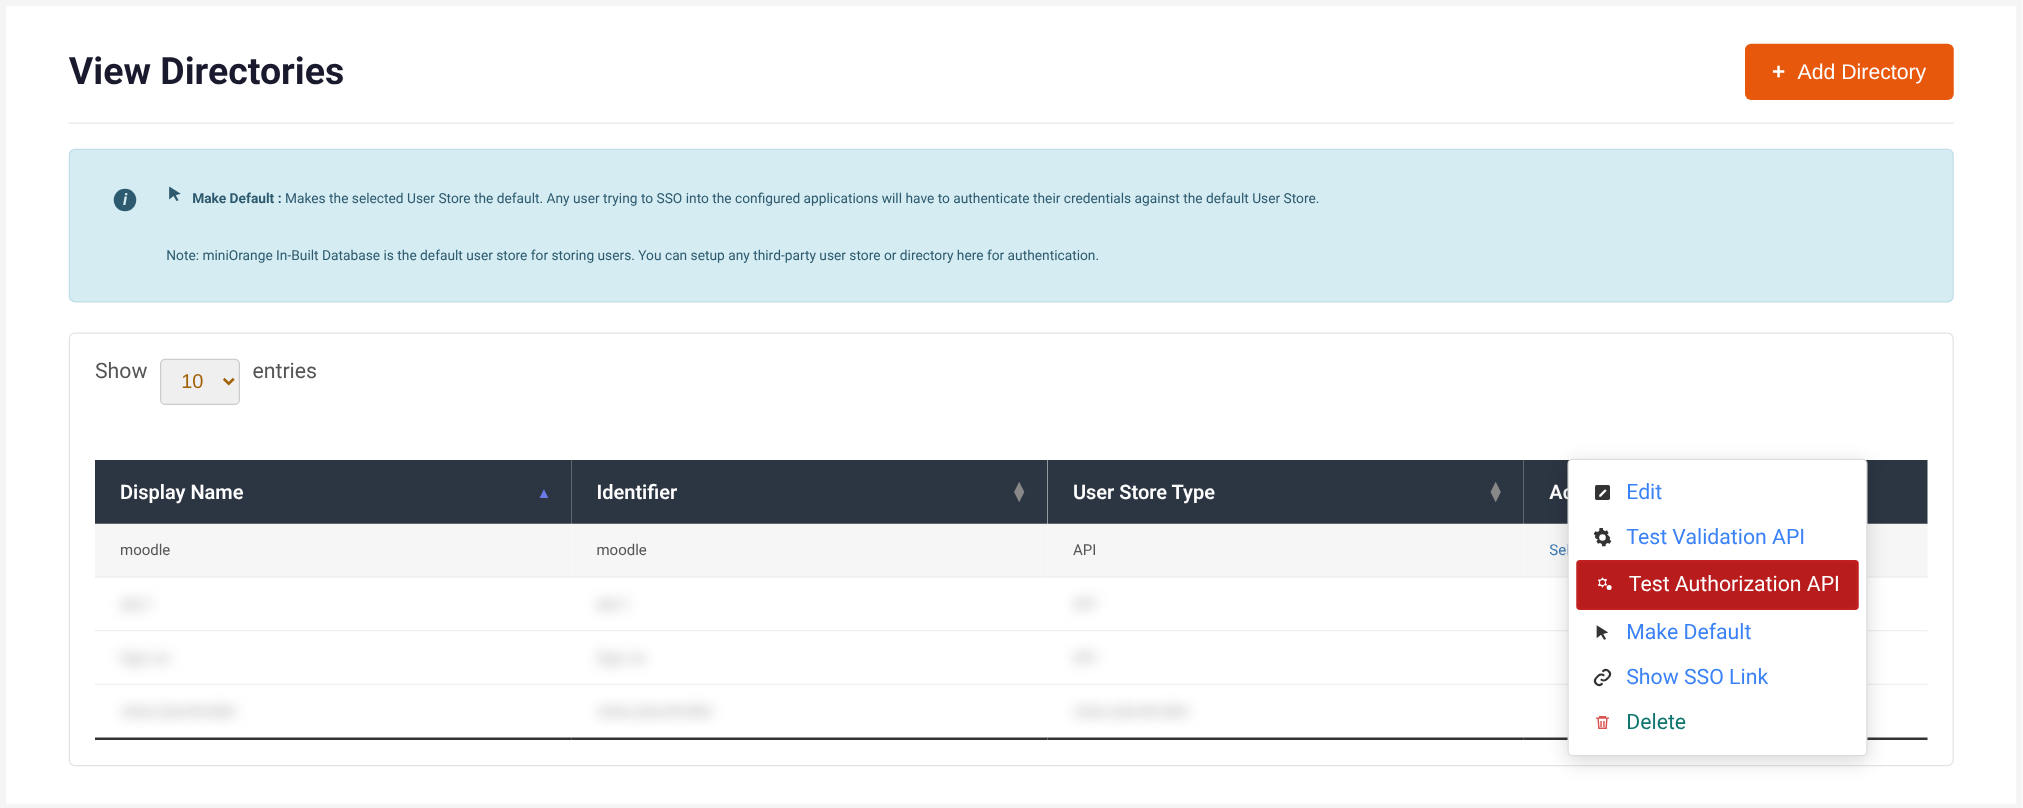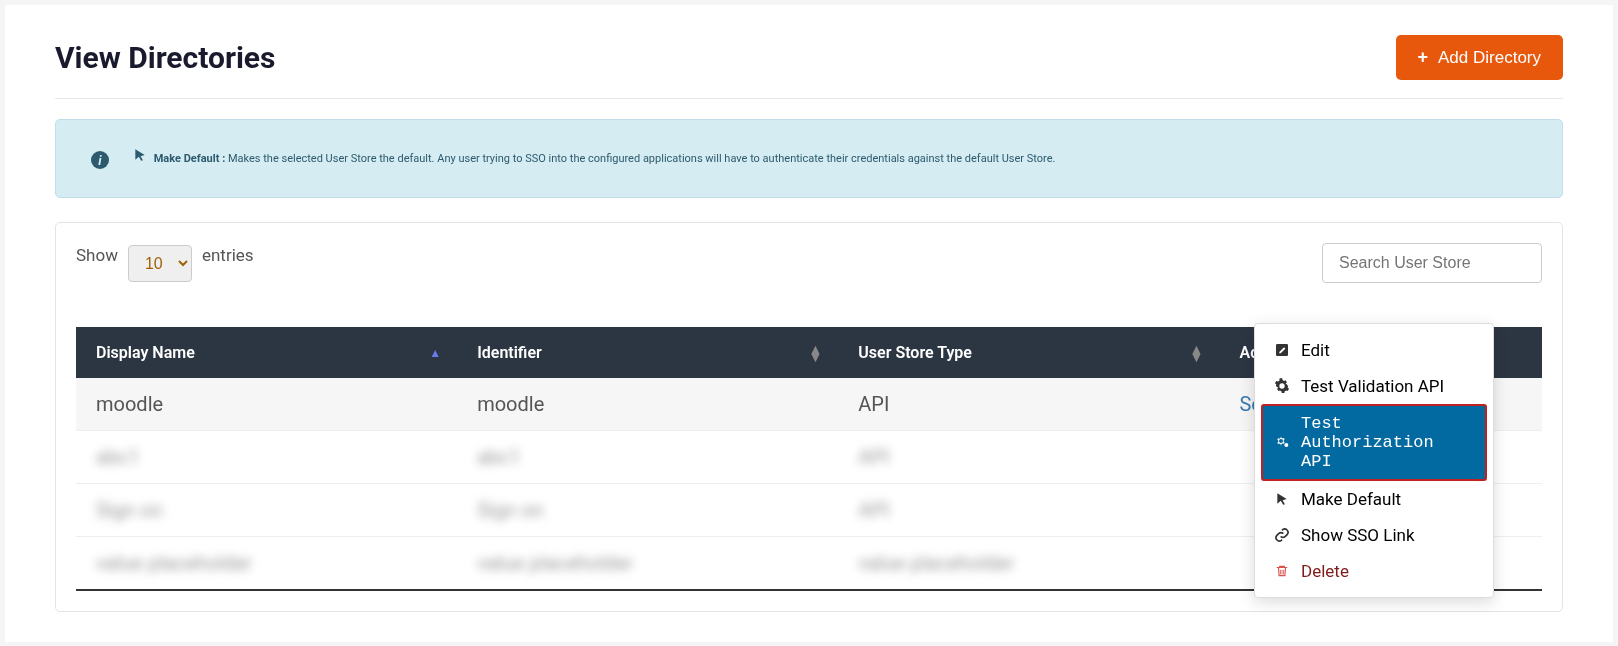--- a/index.html
+++ b/index.html
@@ -132,21 +132,21 @@
     th .sort-asc {
       position: absolute;
       right: 16px;
       top: 50%;
       transform: translateY(-50%);
       color: #6b7ae8;
       font-size: 12px;
     }
     tbody td {
       padding: 14px 20px;
-      font-size: 20px;
+      font-size: 12px;
       color: #555;
       border-bottom: 1px solid #eee;
     }
     tbody tr:first-child td { background: #f6f6f6; }
     .blurred { filter: blur(5px); color: #999; }
     .action-select {
       color: #3b7ab3;
       cursor: pointer;
       display: inline-flex;
       align-items: center;
@@ -166,34 +166,33 @@
       background: #fff;
       border: 1px solid #ddd;
       border-radius: 4px;
       box-shadow: 0 4px 16px rgba(0,0,0,0.15);
       padding: 8px 6px;
       z-index: 100;
     }
     .menu-item {
       padding: 8px 12px;
       font-size: 17px;
-      color: #000000;
+      color: #3b82f6;
       display: flex;
       align-items: center;
       gap: 10px;
       cursor: pointer;
       border-radius: 3px;
     }
     .menu-item.highlighted {
-      background: #0369a1;
+      background: #b91c1c;
       color: #fff;
       border: 2px solid #c02020;
-      font-family: Liberation Mono, monospace;
-    }
-    .menu-item.danger { color: #7f1d1d; }
+    }
+    .menu-item.danger { color: #0f766e; }
     .menu-icon { width: 18px; display:inline-flex; justify-content:center; }
     tbody tr:last-child td { border-bottom: 2px solid #333; }
   </style>
 </head>
 <body>
 
 <div class="main-container">
 
   <div class="header-row">
     <h1 class="page-title">View Directories</h1>
@@ -210,34 +209,34 @@
     <div class="info-content">
       <div>
         <span class="lead-icon">
           <svg width="14" height="14" viewBox="0 0 24 24" fill="#2d5a6e">
               <path d="M4 2l16 10-7 2 4 7-3 1-4-7-6 5z"></path>
             </svg>
         </span>
         <b>Make Default :</b>
         <span>Makes the selected User Store the default. Any user trying to SSO into the configured applications will have to authenticate their credentials against the default User Store.</span>
       </div>
+      <div class="info-note">Note: miniOrange In-Built Database is the default user store for storing users. You can setup any third-party user store or directory here for authentication.</div>
     </div>
   </div>
 
   <div class="panel">
 
     <div class="table-controls">
       <div class="show-entries">
         <span>Show</span>
         <select>
           <option>10</option>
         </select>
         <span>entries</span>
       </div>
-      <input class="search-input" type="text" placeholder="Search User Store" style="">
     </div>
 
     <table>
       <thead>
         <tr>
           <th style="width:26%">
             <span>Display Name</span>
             <span class="sort-asc">▲</span>
           </th>
           <th style="width:26%">

